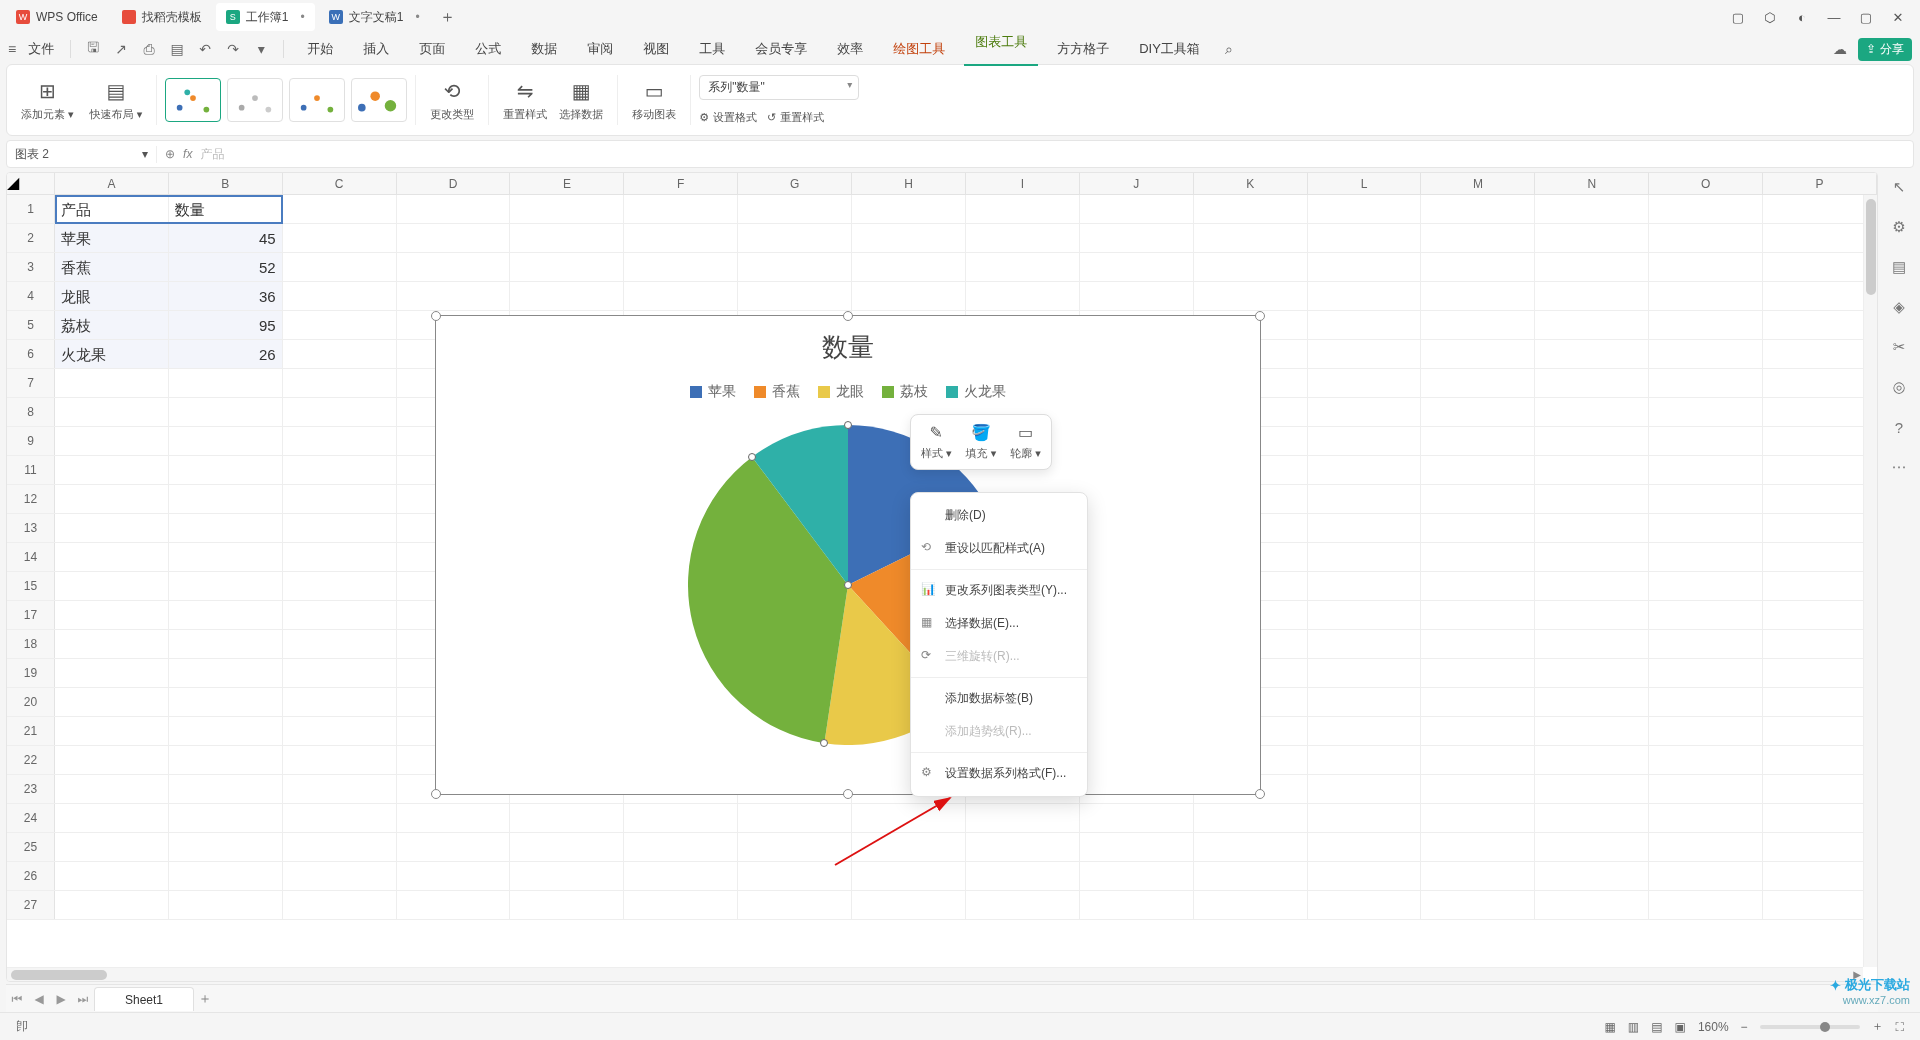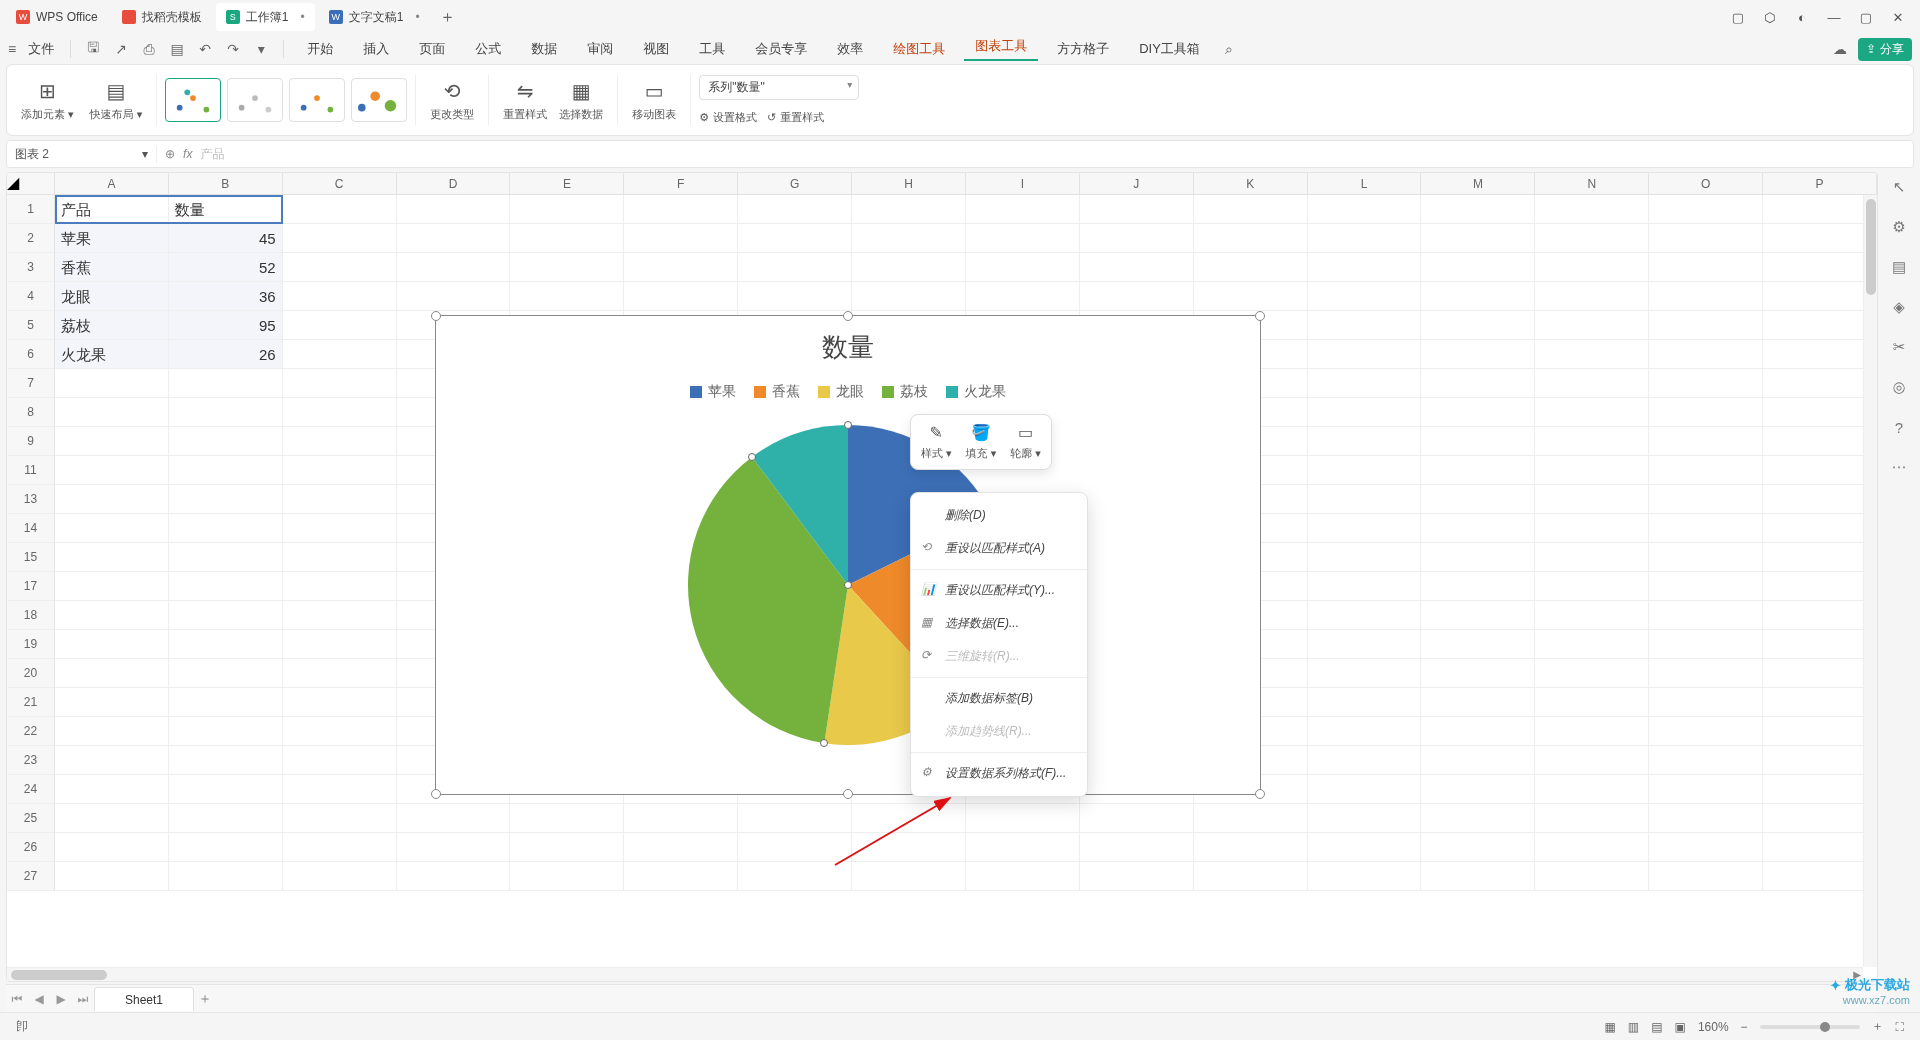--- a/index.html
+++ b/index.html
@@ -17,21 +17,21 @@
 
 
 .menubar { height: 30px; background: #f5f5f5; display: flex; align-items: center; padding: 0 8px; font-size: 13px; color: #444; }
 .menubar .left { display: flex; align-items: center; gap: 8px; }
 .menubar .hamburger { font-size: 14px; color: #666; cursor: pointer; }
 .menubar .file { cursor: pointer; padding:0 4px; }
 .menubar .qicon { width: 20px; height: 20px; display: flex; align-items: center; justify-content: center; color: #666; cursor: pointer; font-size: 14px; }
 .menubar .sep { width: 1px; height: 18px; background: #ddd; margin: 0 4px; }
 .menubar .menuitem { padding: 0 11px; cursor: pointer; }
 .menubar .menuitem.green { color: #c2410c; }
-.menubar .menuitem.active { color: #c2410c; border-bottom: 2px solid #1ba781; padding-bottom:4px; }
+.menubar .menuitem.active { color: #4d7c0f; border-bottom: 2px solid #1ba781; padding-bottom:13px; }
 .menubar .right { margin-left: auto; display: flex; align-items: center; gap: 8px; }
 .menubar .share { background: #1ba781; color: #fff; border-radius: 4px; padding: 3px 8px; font-size: 12px; display:flex; align-items:center; gap:4px;}
 
 
 .ribbon { height: 72px; background: #fff; border: 1px solid #e5e5e5; margin: 0 6px; border-radius: 6px; display: flex; align-items: center; padding: 4px 8px; }
 .ribbon .group { display: flex; flex-direction: column; align-items: center; justify-content: center; font-size: 11px; color: #555; padding: 0 6px; height:100%; }
 .ribbon .group .label { margin-top: 4px; }
 .ribbon .vgroup { display:flex; align-items:center; gap:4px; height:100%; }
 .ribbon .divider { width: 1px; height: 50px; background: #eee; margin: 0 8px; }
 .ribbon .chart-presets { display: flex; gap: 6px; }
@@ -83,21 +83,21 @@
 .chartobj .pie { position:relative; width:320px; height:320px; margin:24px auto 0; border-radius:50%; }
 .chartobj .pie .phandle { position:absolute; width:8px; height:8px; background:#fff; border:1px solid #666; border-radius:50%; transform:translate(-50%,-50%); }
 
 
 .minitool { position:absolute; left:910px; top:414px; background:#fff; border:1px solid #ddd; border-radius:8px; box-shadow:0 4px 12px rgba(0,0,0,.1); padding:8px 10px; display:flex; gap:14px; }
 .minitool .mitem { display:flex; flex-direction:column; align-items:center; font-size:11px; color:#555; cursor:pointer; gap:4px;}
 .minitool .micon { font-size:16px; color:#555; }
 
 
 .ctxmenu { position:absolute; left:910px; top:492px; width:178px; background:#fff; border:1px solid #e2e2e2; border-radius:8px; box-shadow:0 6px 20px rgba(0,0,0,.15); padding:6px 0; font-size:12px; }
-.ctxmenu .citem { padding:8px 14px 8px 34px; color:#444; cursor:pointer; position:relative;font-style:italic; }
+.ctxmenu .citem { padding:8px 14px 8px 34px; color:#444; cursor:pointer; position:relative; }
 .ctxmenu .citem.disabled { color:#bbb; cursor:default; }
 .ctxmenu .citem .cicon { position:absolute; left:10px; top:8px; color:#888; font-size:12px; }
 .ctxmenu .csep { height:1px; background:#eee; margin:4px 0; }
 
 
 .arrow { position:absolute; left:830px; top:790px; width:160px; height:80px; pointer-events:none; }
 
 
 .sheettabs { position:absolute; left:6px; right:42px; bottom:28px; height:28px; display:flex; align-items:center; background:#f7f7f7; font-size:12px; border-top:1px solid #e5e5e5; }
 .sheettabs .nav { width:22px; text-align:center; color:#999; cursor:pointer; }
@@ -476,20 +476,39 @@
         <div class="cell"></div>
         <div class="cell"></div>
         <div class="cell"></div>
         <div class="cell"></div>
         <div class="cell"></div>
         <div class="cell"></div>
         <div class="cell"></div>
         <div class="cell"></div>
       </div>
       <div class="row">
+        <div class="rowhead">12</div>
+        <div class="cell"></div>
+        <div class="cell"></div>
+        <div class="cell"></div>
+        <div class="cell"></div>
+        <div class="cell"></div>
+        <div class="cell"></div>
+        <div class="cell"></div>
+        <div class="cell"></div>
+        <div class="cell"></div>
+        <div class="cell"></div>
+        <div class="cell"></div>
+        <div class="cell"></div>
+        <div class="cell"></div>
+        <div class="cell"></div>
+        <div class="cell"></div>
+        <div class="cell"></div>
+      </div>
+      <div class="row">
         <div class="rowhead">13</div>
         <div class="cell"></div>
         <div class="cell"></div>
         <div class="cell"></div>
         <div class="cell"></div>
         <div class="cell"></div>
         <div class="cell"></div>
         <div class="cell"></div>
         <div class="cell"></div>
         <div class="cell"></div>
@@ -814,21 +833,21 @@
   <div class="mitem">
       <span class="micon">▭</span>
       <span><span>轮廓</span> ▾</span>
     </div>
 </div>
 
 <div class="ctxmenu">
   <div class="citem"><span>删除(D)</span></div>
   <div class="citem"><span class="cicon">⟲</span><span>重设以匹配样式(A)</span></div>
   <div class="csep"></div>
-  <div class="citem"><span class="cicon">📊</span><span>重设以匹配样式(Y)...</span></div>
+  <div class="citem"><span class="cicon">📊</span><span>更改系列图表类型(Y)...</span></div>
   <div class="citem"><span class="cicon">▦</span><span>选择数据(E)...</span></div>
   <div class="citem disabled"><span class="cicon">⟳</span><span>三维旋转(R)...</span></div>
   <div class="csep"></div>
   <div class="citem"><span>添加数据标签(B)</span></div>
   <div class="citem disabled"><span>添加趋势线(R)...</span></div>
   <div class="csep"></div>
   <div class="citem"><span class="cicon">⚙</span><span>设置数据系列格式(F)...</span></div>
 </div>
 
 <svg class="arrow" viewBox="0 0 160 80">

